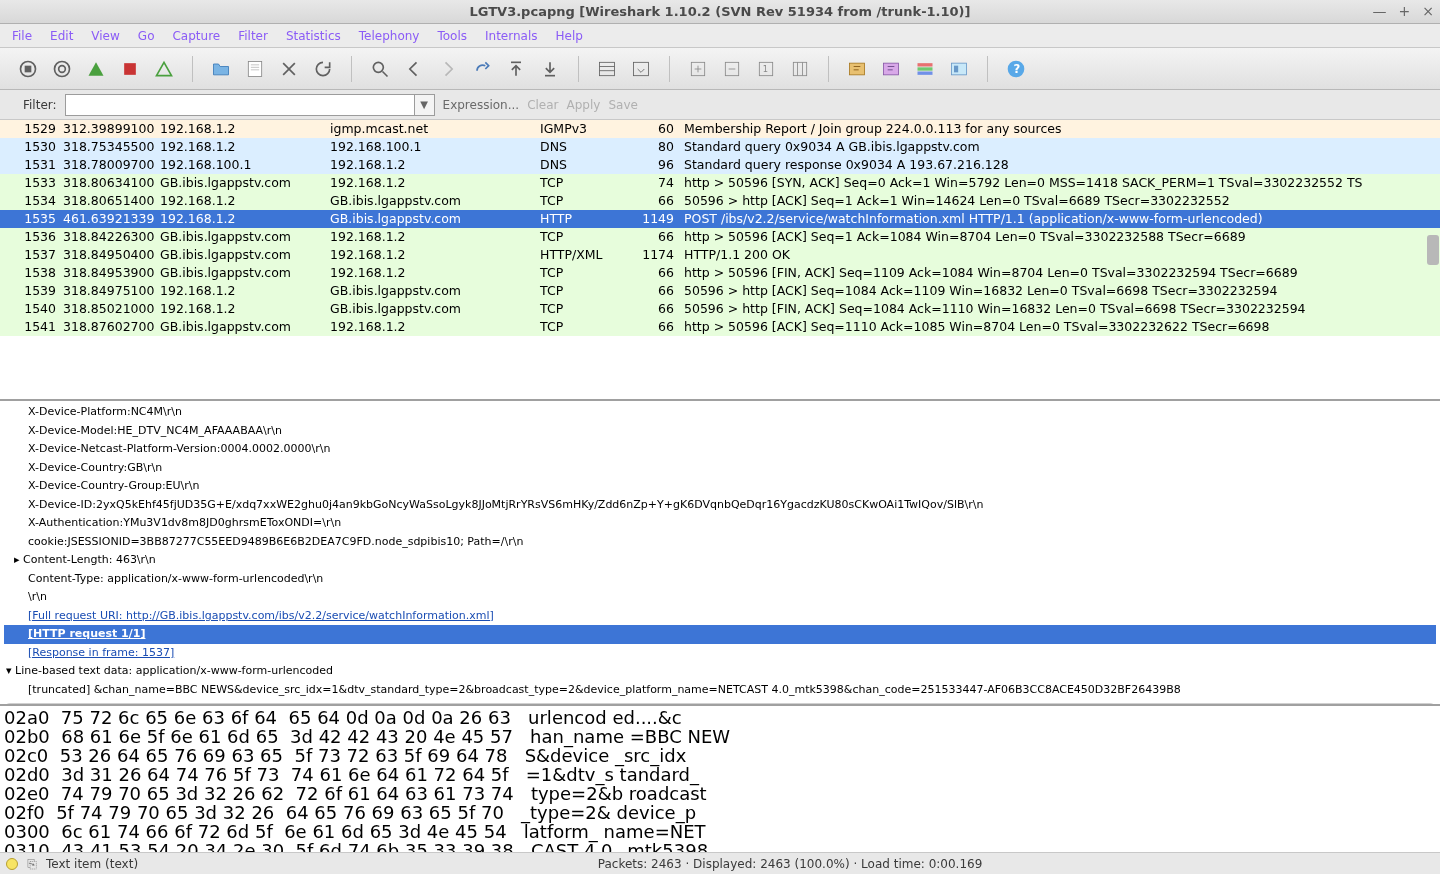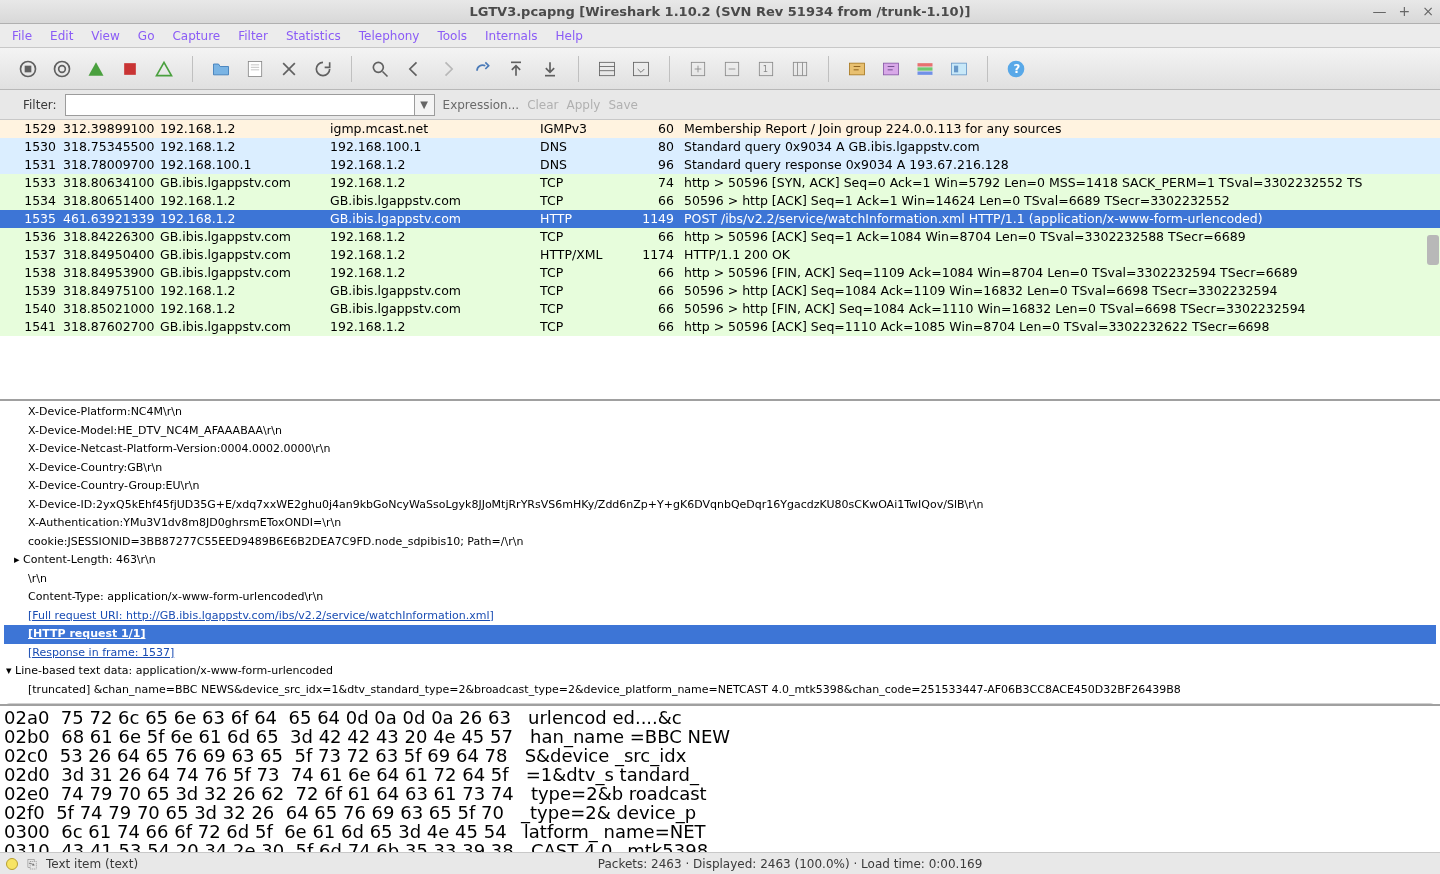--- a/index.html
+++ b/index.html
@@ -402,22 +402,22 @@
 <div class="detail-pane mono" id="detail-pane">
     <div class="line">X-Device-Platform:NC4M\r\n</div>
     <div class="line">X-Device-Model:HE_DTV_NC4M_AFAAABAA\r\n</div>
     <div class="line">X-Device-Netcast-Platform-Version:0004.0002.0000\r\n</div>
     <div class="line">X-Device-Country:GB\r\n</div>
     <div class="line">X-Device-Country-Group:EU\r\n</div>
     <div class="line">X-Device-ID:2yxQ5kEhf45fjUD35G+E/xdq7xxWE2ghu0j4an9kbGoNcyWaSsoLgyk8JJoMtjRrYRsVS6mHKy/Zdd6nZp+Y+gK6DVqnbQeDqr16YgacdzKU80sCKwOAi1TwIQov/SlB\r\n</div>
     <div class="line">X-Authentication:YMu3V1dv8m8JD0ghrsmEToxONDI=\r\n</div>
     <div class="line">cookie:JSESSIONID=3BB87277C55EED9489B6E6B2DEA7C9FD.node_sdpibis10; Path=/\r\n</div>
     <div class="line tri">▸ Content-Length: 463\r\n</div>
+    <div class="line">Content-Type: application/x-www-form-urlencoded\r\n</div>
     <div class="line">\r\n</div>
-    <div class="line">Content-Type: application/x-www-form-urlencoded\r\n</div>
     <div class="line link">[Full request URI: http://GB.ibis.lgappstv.com/ibs/v2.2/service/watchInformation.xml]</div>
     <div class="line link sel">[HTTP request 1/1]</div>
     <div class="line link">[Response in frame: 1537]</div>
     <div class="line sect">▾ Line-based text data: application/x-www-form-urlencoded</div>
     <div class="line">[truncated] &amp;chan_name=BBC NEWS&amp;device_src_idx=1&amp;dtv_standard_type=2&amp;broadcast_type=2&amp;device_platform_name=NETCAST 4.0_mtk5398&amp;chan_code=251533447-AF06B3CC8ACE450D32BF26439B8</div>
     <div class="hscroll"></div>
   </div>
 
 <div class="hex-pane mono" id="hex-pane">
     <div class="line">02a0  75 72 6c 65 6e 63 6f 64  65 64 0d 0a 0d 0a 26 63   urlencod ed....&amp;c</div>

